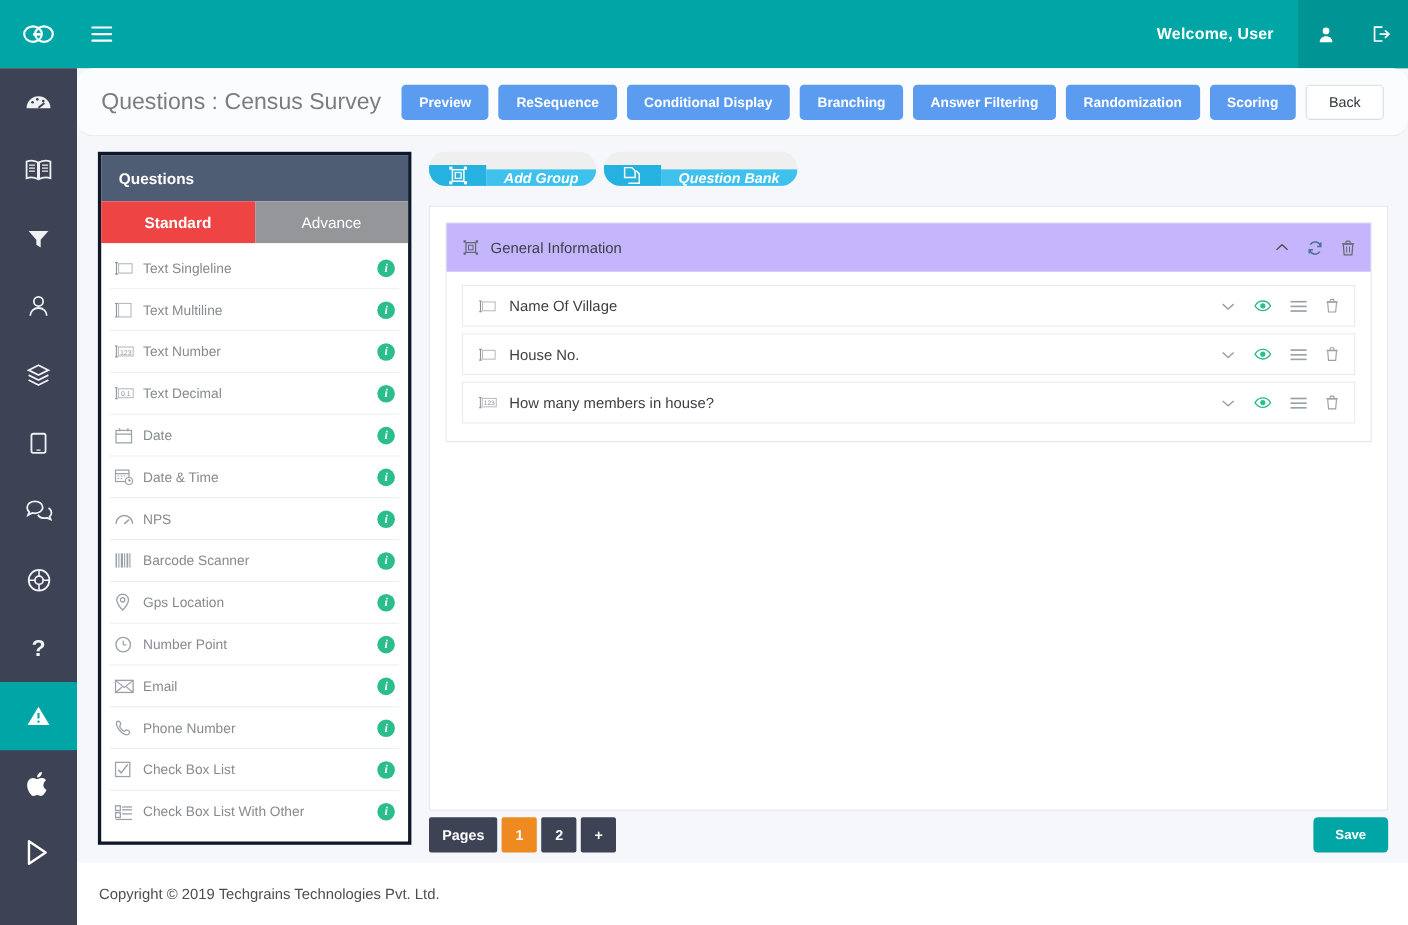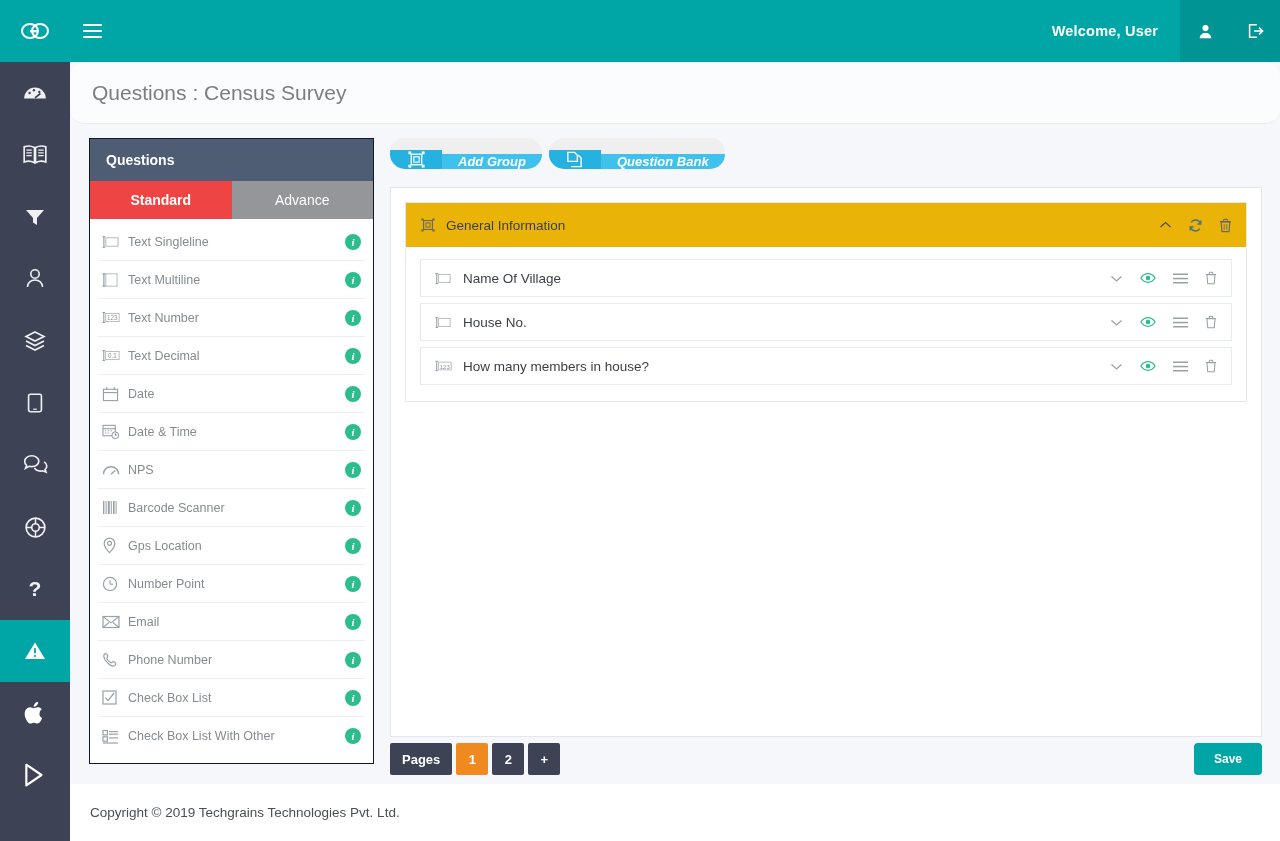--- a/index.html
+++ b/index.html
@@ -70,21 +70,21 @@
 
   
   .workarea {
     position: absolute; top: 124px; left: 70px; width: 1210px; height: 660px;
     background: #f5f7fa;
   }
 
   
   .qpanel {
     position: absolute; left: 19px; top: 14px; width: 285px;
-    background: #ffffff; border: 1px solid #0f172a;
+    background: #ffffff; border: 3px solid #0f172a;
   }
   .qpanel-title {
     background: #4e5d73; color: #ffffff; height: 42px;
     display: flex; align-items: center; padding: 0 16px;
     font-size: 14px; font-weight: bold;
   }
   .qtabs { display: flex; height: 38px; }
   .qtab {
     flex: 1; display: flex; align-items: center; justify-content: center;
     color: #ffffff; font-size: 14px; cursor: pointer;
@@ -129,21 +129,21 @@
     background: #3ec1ec; color: #ffffff; font-size: 13px; font-weight: bold;
     display: flex; align-items: center; padding: 0 16px; white-space: nowrap;
   }
 
   .canvas {
     margin-top: 18px; background: #ffffff; border: 1px solid #e3e7ec;
     height: 550px; padding: 14px;
   }
   .group-card { border: 1px solid #e3e7ec; background: #fff; }
   .group-head {
-    background: #eab308; height: 44px; display: flex; align-items: center;
+    background: #c4b5fd; height: 44px; display: flex; align-items: center;
     padding: 0 14px;
   }
   .group-head-icon { margin-right: 10px; display: flex; align-items: center; }
   .group-title { font-size: 13.5px; color: #3b3f45; flex: 1; }
   .group-actions { display: flex; align-items: center; gap: 16px; }
   .icon-btn { cursor: pointer; display: flex; align-items: center; justify-content: center; }
 
   .group-body { padding: 12px 14px 16px 14px; }
   .qrow {
     border: 1px solid #e8ebee; background: #ffffff; height: 38px;
@@ -291,20 +291,30 @@
   </div>
   <div class="rail-item">
     <svg width="26" height="26" viewBox="0 0 24 24">
       <path d="M4 2.5l14 9.5-14 9.5z" fill="none" stroke="#ffffff" stroke-width="2" stroke-linejoin="round"></path>
     </svg>
   </div>
 </div>
 
 <div class="page-header">
   <div class="page-title">Questions : Census Survey</div>
+  <div class="header-actions">
+    <button class="btn-blue">Preview</button>
+    <button class="btn-blue">ReSequence</button>
+    <button class="btn-blue">Conditional Display</button>
+    <button class="btn-blue">Branching</button>
+    <button class="btn-blue">Answer Filtering</button>
+    <button class="btn-blue">Randomization</button>
+    <button class="btn-blue">Scoring</button>
+    <button class="btn-back">Back</button>
+  </div>
 </div>
 
 <div class="workarea">
 
   <div class="qpanel">
     <div class="qpanel-title">Questions</div>
     <div class="qtabs">
       <div class="qtab active">Standard</div>
       <div class="qtab inactive">Advance</div>
     </div>

